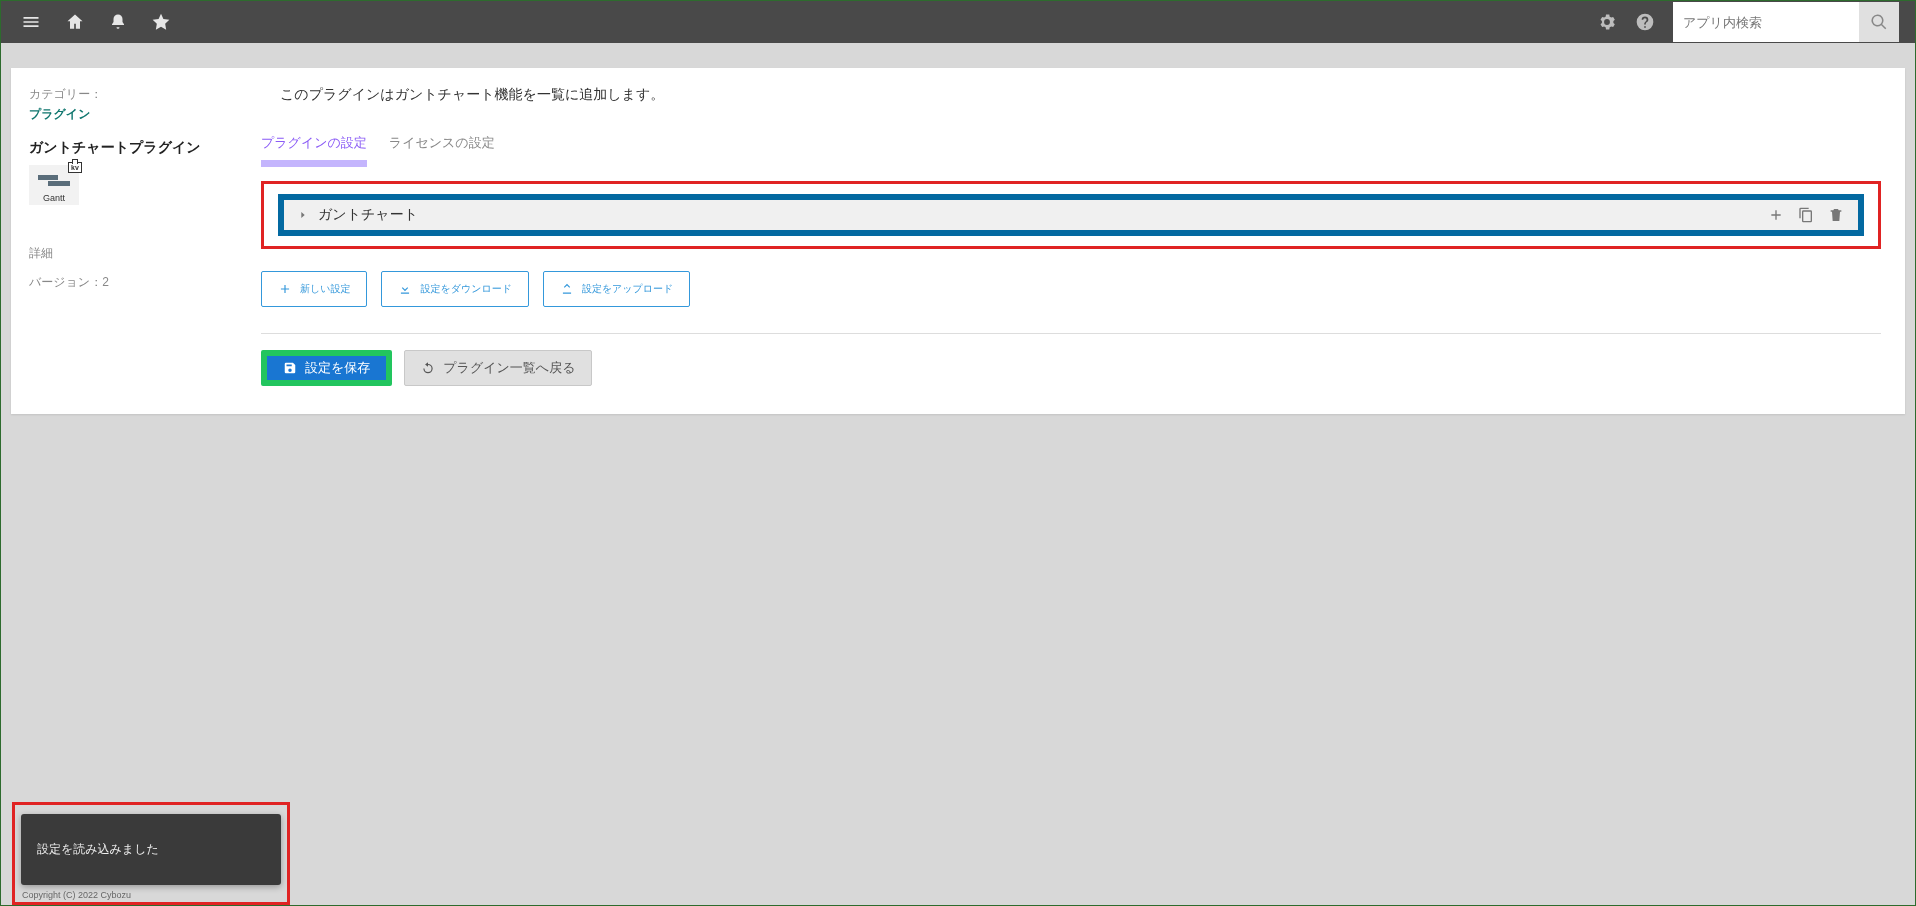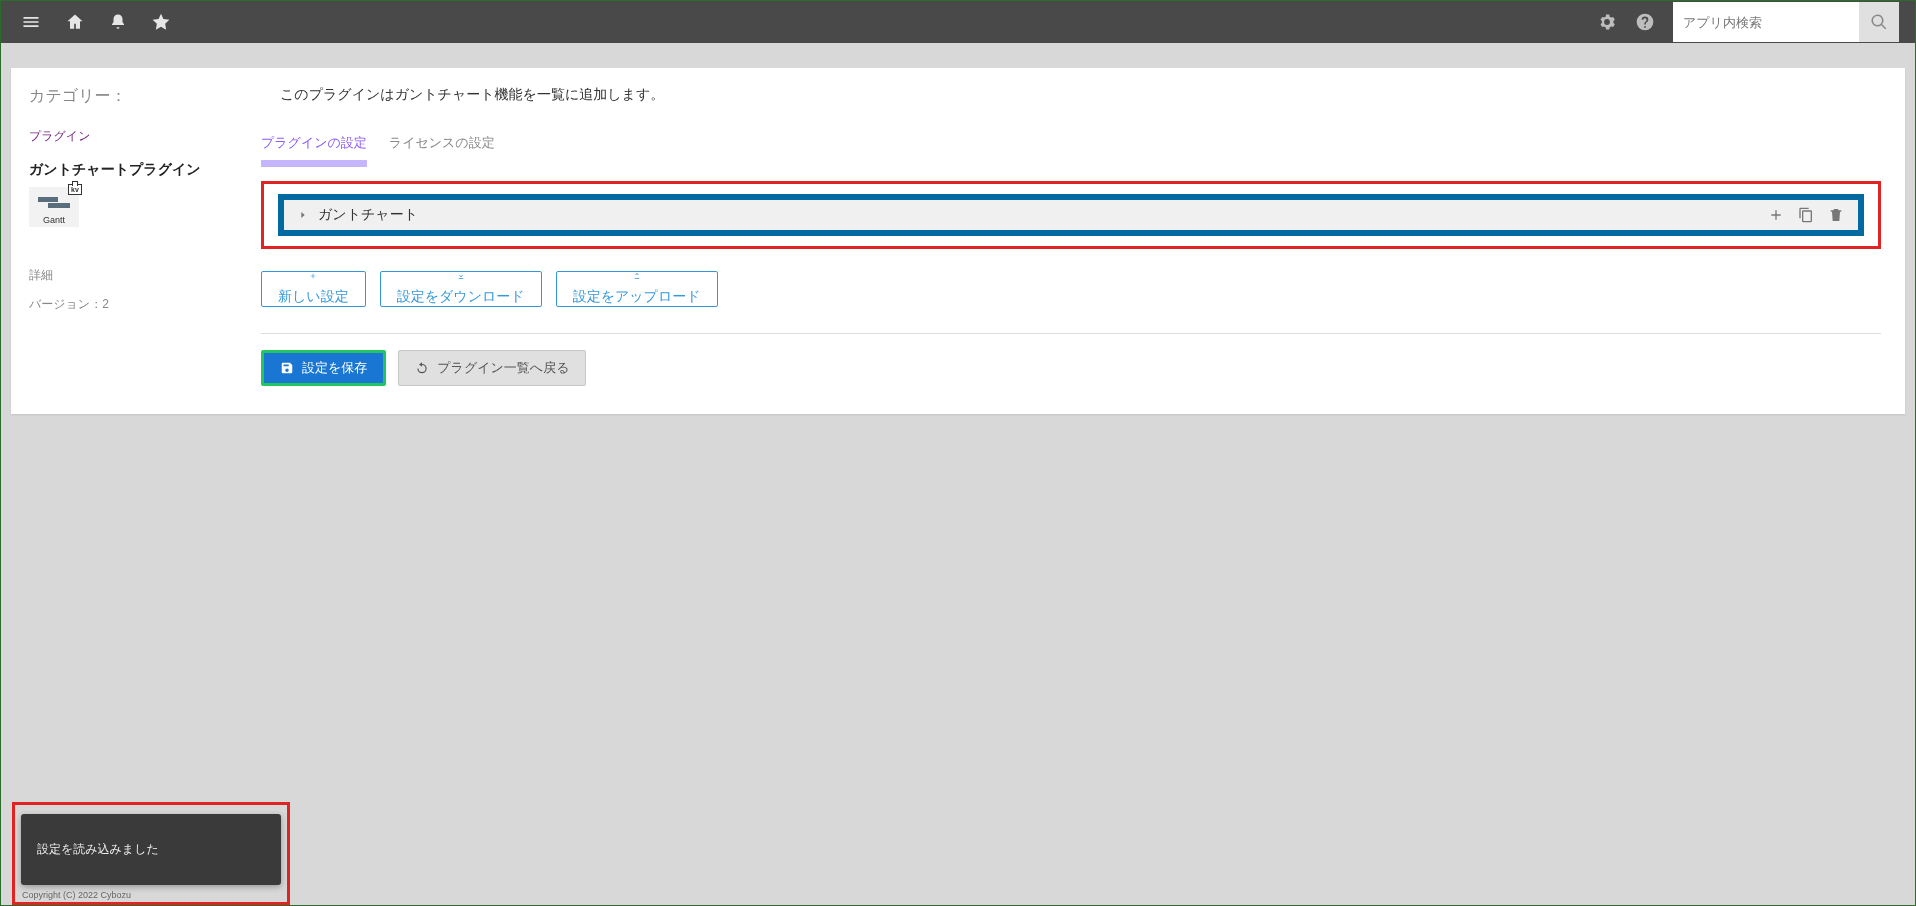--- a/index.html
+++ b/index.html
@@ -11,22 +11,22 @@
 .header-icon { color: #e6e6e6; cursor: pointer; display: inline-flex; align-items: center; justify-content: center; }
 .header-right { margin-left: auto; display: flex; align-items: center; gap: 18px; }
 .search-group { display: flex; align-items: stretch; }
 .search-input { height: 40px; width: 186px; border: none; padding: 0 10px; font-size: 13px; background: #fff; outline: none; }
 .search-btn { width: 40px; height: 40px; background: #e0e0e0; border: none; display: flex; align-items: center; justify-content: center; cursor: pointer; }
 
 
 .main-area { padding: 25px 10px 0 10px; }
 .panel { background: #fff; display: flex; box-shadow: 0 1px 2px rgba(0,0,0,0.1); }
 .sidebar { width: 226px; padding: 18px 18px; flex-shrink: 0; }
-.side-cat-label { font-size: 16px; color: #888; }
-.side-cat-value { font-size: 12px; color: #701a75; margin-top: 21px; }
+.side-cat-label { font-size: 12px; color: #888; }
+.side-cat-value { font-size: 12px; color: #0f766e; margin-top: 3px; font-weight: bold; }
 .side-title { font-size: 14px; font-weight: bold; color: #222; margin-top: 16px; }
 .side-icon-box { width: 50px; height: 40px; background: #f2f2f2; margin-top: 8px; position: relative; display: flex; flex-direction: column; align-items: center; justify-content: flex-end; padding-bottom: 2px; }
 .side-icon-bars { position: relative; width: 32px; height: 18px; margin-bottom: 2px; }
 .bar { position: absolute; height: 5px; background: #5a6d7a; }
 .bar1 { top: 2px; left: 0; width: 20px; }
 .bar2 { top: 8px; left: 10px; width: 22px; }
 .kv-badge { position: absolute; top: -3px; right: -3px; width: 14px; height: 11px; background: #fff; border: 1px solid #333; font-size: 7px; line-height: 9px; text-align: center; font-weight: bold; }
 .kv-badge::before { content: ""; position: absolute; top: -4px; left: 3px; width: 4px; height: 4px; border-top: 1px solid #333; border-left: 1px solid #333; border-right: 1px solid #333; background: #fff; }
 .side-gantt-text { font-size: 9px; text-align: center; }
 .side-section-label { font-size: 12px; color: #888; margin-top: 40px; }
@@ -41,27 +41,27 @@
 .tab.inactive { color: #888; }
 
 .highlight-box { border: 3px solid #e02323; margin-top: 14px; padding: 10px 14px 10px 14px; position: relative; }
 .settings-row { background: #f0f0f0; height: 42px; display: flex; align-items: center; padding: 0 14px; border: 6px solid #0369a1; }
 .chevron { color: #777; margin-right: 10px; font-size: 14px; }
 .row-title { font-size: 14px; color: #333; }
 .row-actions { margin-left: auto; display: flex; gap: 14px; align-items: center; }
 .row-actions .ri { color: #777; cursor: pointer; }
 
 .action-buttons { display: flex; gap: 14px; margin-top: 22px; }
-.btn-outline { display: inline-flex; align-items: center; gap: 8px; height: 36px; padding: 0 16px; border: 1px solid #3498db; background: #fff; color: #3498db; font-size: 14px; cursor: pointer; border-radius: 2px; flex-direction: column; }
+.btn-outline { display: inline-flex; align-items: center; gap: 8px; height: 36px; padding: 0 16px; border: 1px solid #3498db; background: #fff; color: #3498db; font-size: 10px; cursor: pointer; border-radius: 2px; }
 .btn-outline svg { fill: #3498db; }
 
 .divider { height: 1px; background: #ddd; margin-top: 26px; }
 
 .footer-actions { display: flex; gap: 12px; margin-top: 16px; }
-.btn-primary { display: inline-flex; align-items: center; gap: 8px; height: 36px; padding: 0 16px; background: #1976d2; border: 3px solid #22c55e; color: #fff; font-size: 13px; cursor: pointer; border-radius: 2px; }
+.btn-primary { display: inline-flex; align-items: center; gap: 8px; height: 36px; padding: 0 16px; background: #1976d2; border: 6px solid #22c55e; color: #fff; font-size: 13px; cursor: pointer; border-radius: 2px; }
 .btn-secondary { display: inline-flex; align-items: center; gap: 8px; height: 36px; padding: 0 16px; background: #e0e0e0; border: 1px solid #c8c8c8; color: #555; font-size: 13px; cursor: pointer; border-radius: 2px; }
 
 
 .toast-highlight { position: absolute; left: 11px; bottom: 0; border: 3px solid #e02323; padding: 9px 6px 0 6px; }
 .toast { background: #3a3a3a; color: #eee; font-size: 12px; padding: 27px 16px; width: 260px; border-radius: 3px; box-shadow: 0 2px 6px rgba(0,0,0,0.3); }
 .copyright { font-size: 9px; color: #666; padding: 5px 1px 2px 1px; }
 
 svg { display: block; }
 </style>
 </head>

